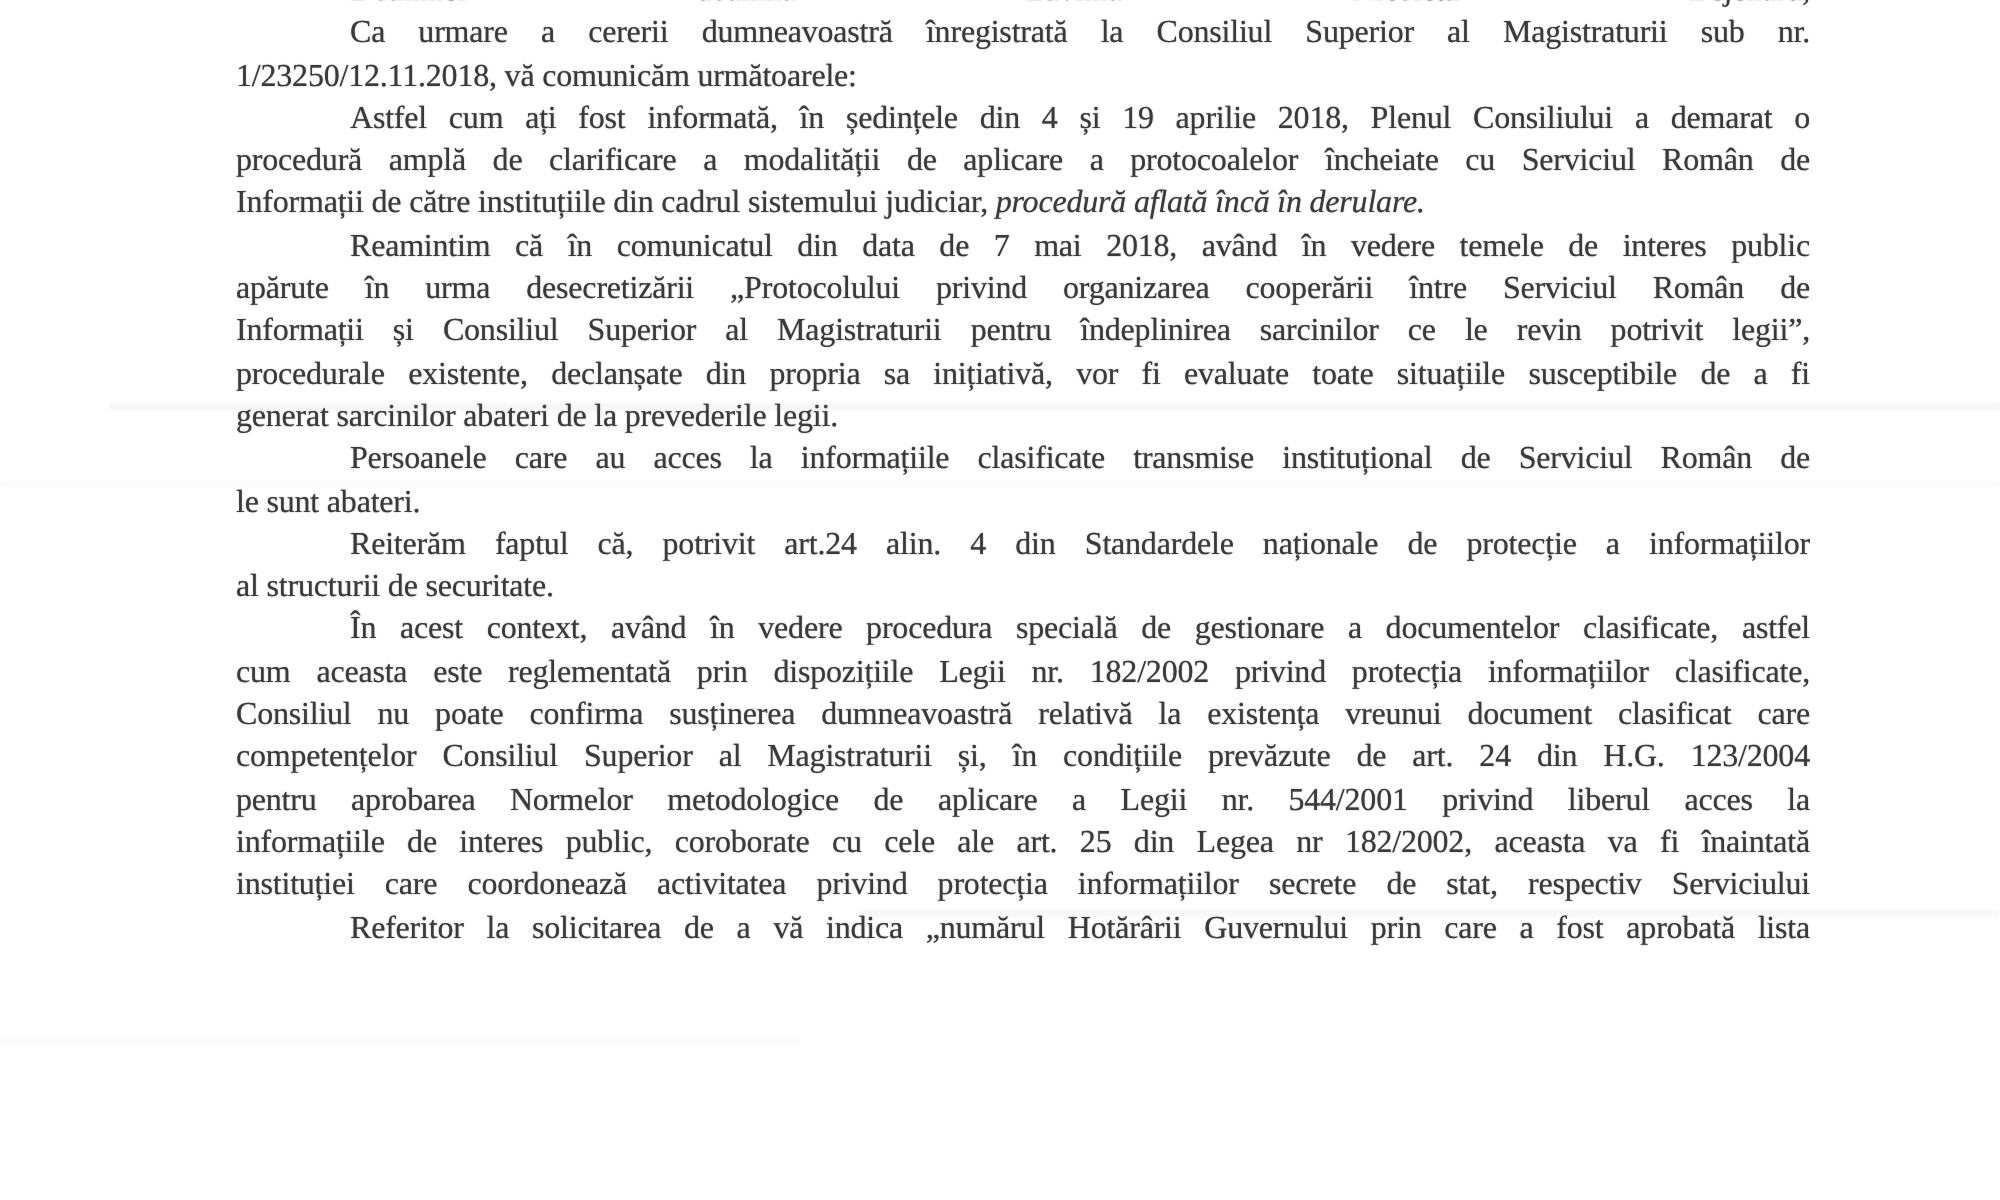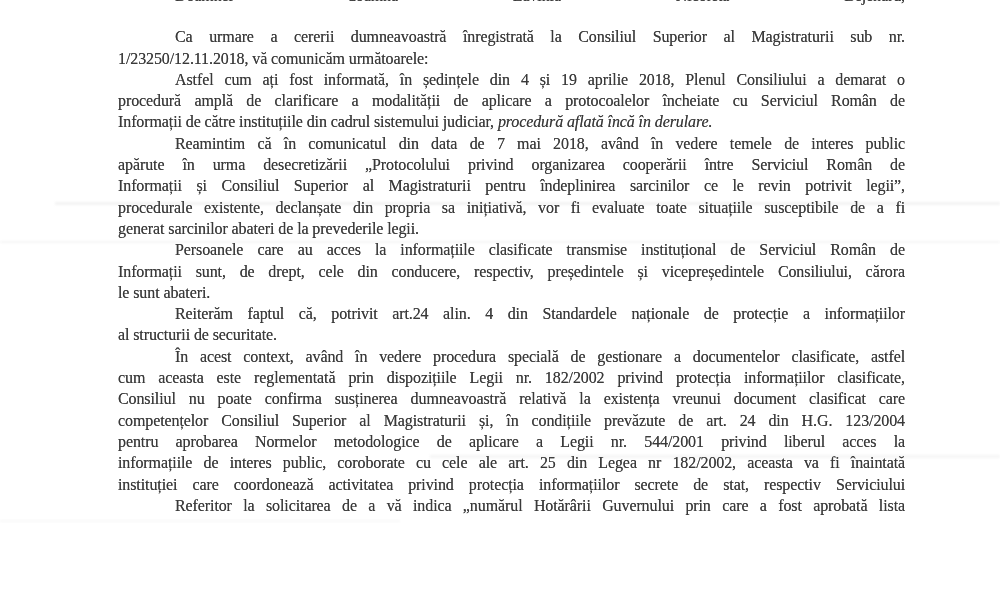--- a/index.html
+++ b/index.html
@@ -19,21 +19,21 @@
     left: 118px;
     top: -15px;
     width: 787px;
     font-family: "Liberation Serif", "DejaVu Serif", serif;
     font-size: 16px;
     letter-spacing: -0.1px;
     color: var(--ink, #3a3a3a);
     text-shadow: 0 0 0.6px rgba(58,58,58,0.75);
   }
   .para { margin: 0; }
-  .para.gap { margin-top: 20px; }
+  .para.gap { }
   .line {
     height: 21.3px;
     line-height: 21.3px;
     text-align: justify;
     text-align-last: justify;
     overflow: hidden;
     white-space: normal;
   }
   .line.indent { text-indent: 57px; }
   .line.lastline { text-align-last: left; }
@@ -63,21 +63,20 @@
       </div>
       <div class="para">
         <div class="line indent"><span class="">Reamintim că în comunicatul din data de 7 mai 2018, având în vedere temele de interes public</span></div>
         <div class="line"><span class="">apărute în urma desecretizării „Protocolului privind organizarea cooperării între Serviciul Român de</span></div>
         <div class="line"><span class="">Informații și Consiliul Superior al Magistraturii pentru îndeplinirea sarcinilor ce le revin potrivit legii”,</span></div>
         <div class="line"><span class="">procedurale existente, declanșate din propria sa inițiativă, vor fi evaluate toate situațiile susceptibile de a fi</span></div>
         <div class="line lastline"><span class="">generat sarcinilor abateri de la prevederile legii.</span></div>
       </div>
       <div class="para">
         <div class="line indent"><span class="">Persoanele care au acces la informațiile clasificate transmise instituțional de Serviciul Român de</span></div>
-        <div class="line"><span class="">Informații sunt, de drept, cele din conducere, respectiv, președintele și vicepreședintele Consiliului, cărora</span></div>
         <div class="line lastline"><span class="">le sunt abateri.</span></div>
       </div>
       <div class="para">
         <div class="line indent"><span class="">Reiterăm faptul că, potrivit art.24 alin. 4 din Standardele naționale de protecție a informațiilor</span></div>
         <div class="line lastline"><span class="">al structurii de securitate.</span></div>
       </div>
       <div class="para">
         <div class="line indent"><span class="">În acest context, având în vedere procedura specială de gestionare a documentelor clasificate, astfel</span></div>
         <div class="line"><span class="">cum aceasta este reglementată prin dispozițiile Legii nr. 182/2002 privind protecția informațiilor clasificate,</span></div>
         <div class="line"><span class="">Consiliul nu poate confirma susținerea dumneavoastră relativă la existența vreunui document clasificat care</span></div>

